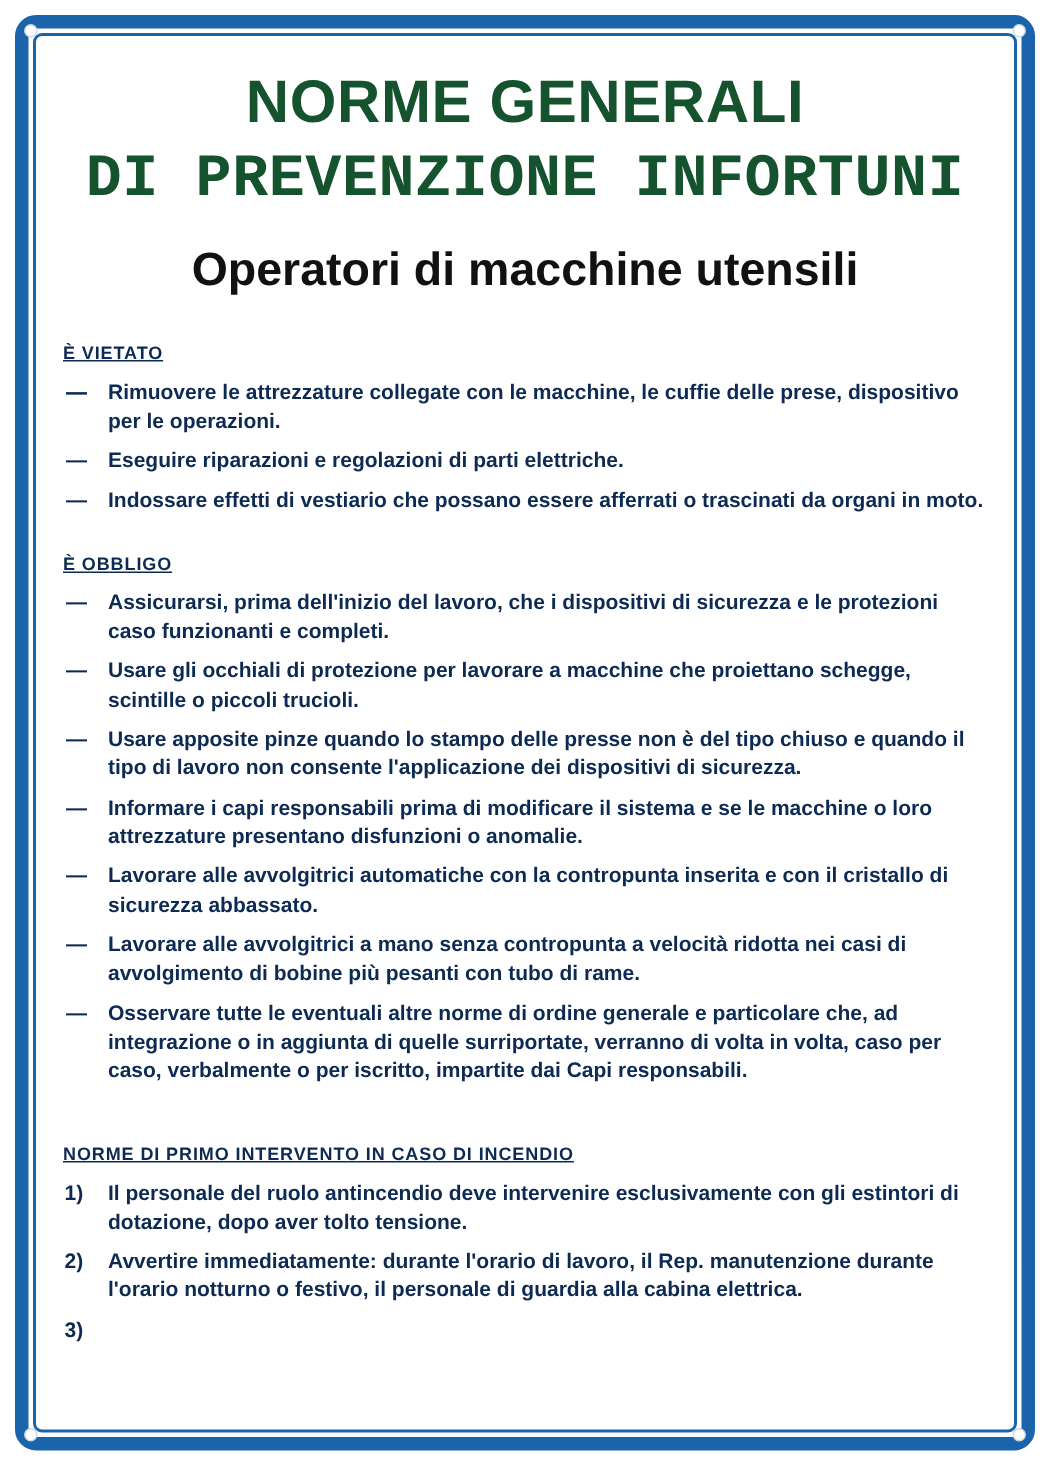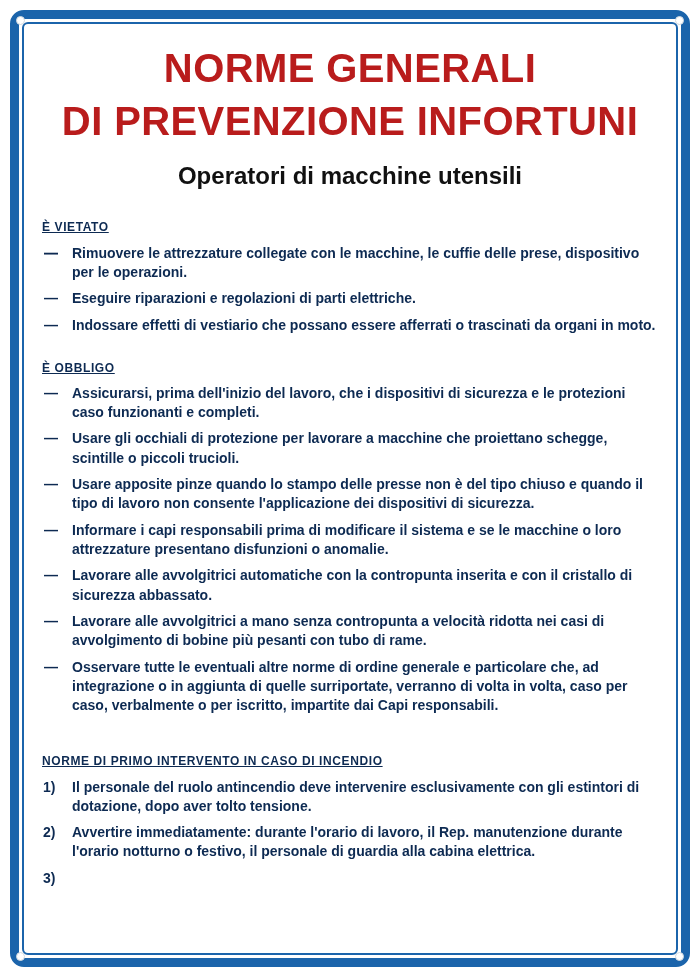--- a/index.html
+++ b/index.html
@@ -66,26 +66,26 @@
 
   .title-block {
     text-align: center;
     padding-top: 10px;
   }
   .title-1, .title-2 {
     font-weight: bold;
     font-size: 40px;
     letter-spacing: 0.4px;
     line-height: 1.22;
-    color: #b91c1c;
-  }
-  .title-2 { margin-top: 4px; }
+    color: #14532d;
+  }
+  .title-2 { margin-top: 4px; font-family: Liberation Mono, monospace; }
   .title-3 {
     font-weight: bold;
-    font-size: 24px;
+    font-size: 31px;
     margin-top: 16px;
     color: #111111;
   }
 
   .body-area {
     margin-top: 30px;
     padding-left: 8px;
     padding-right: 6px;
   }
 

